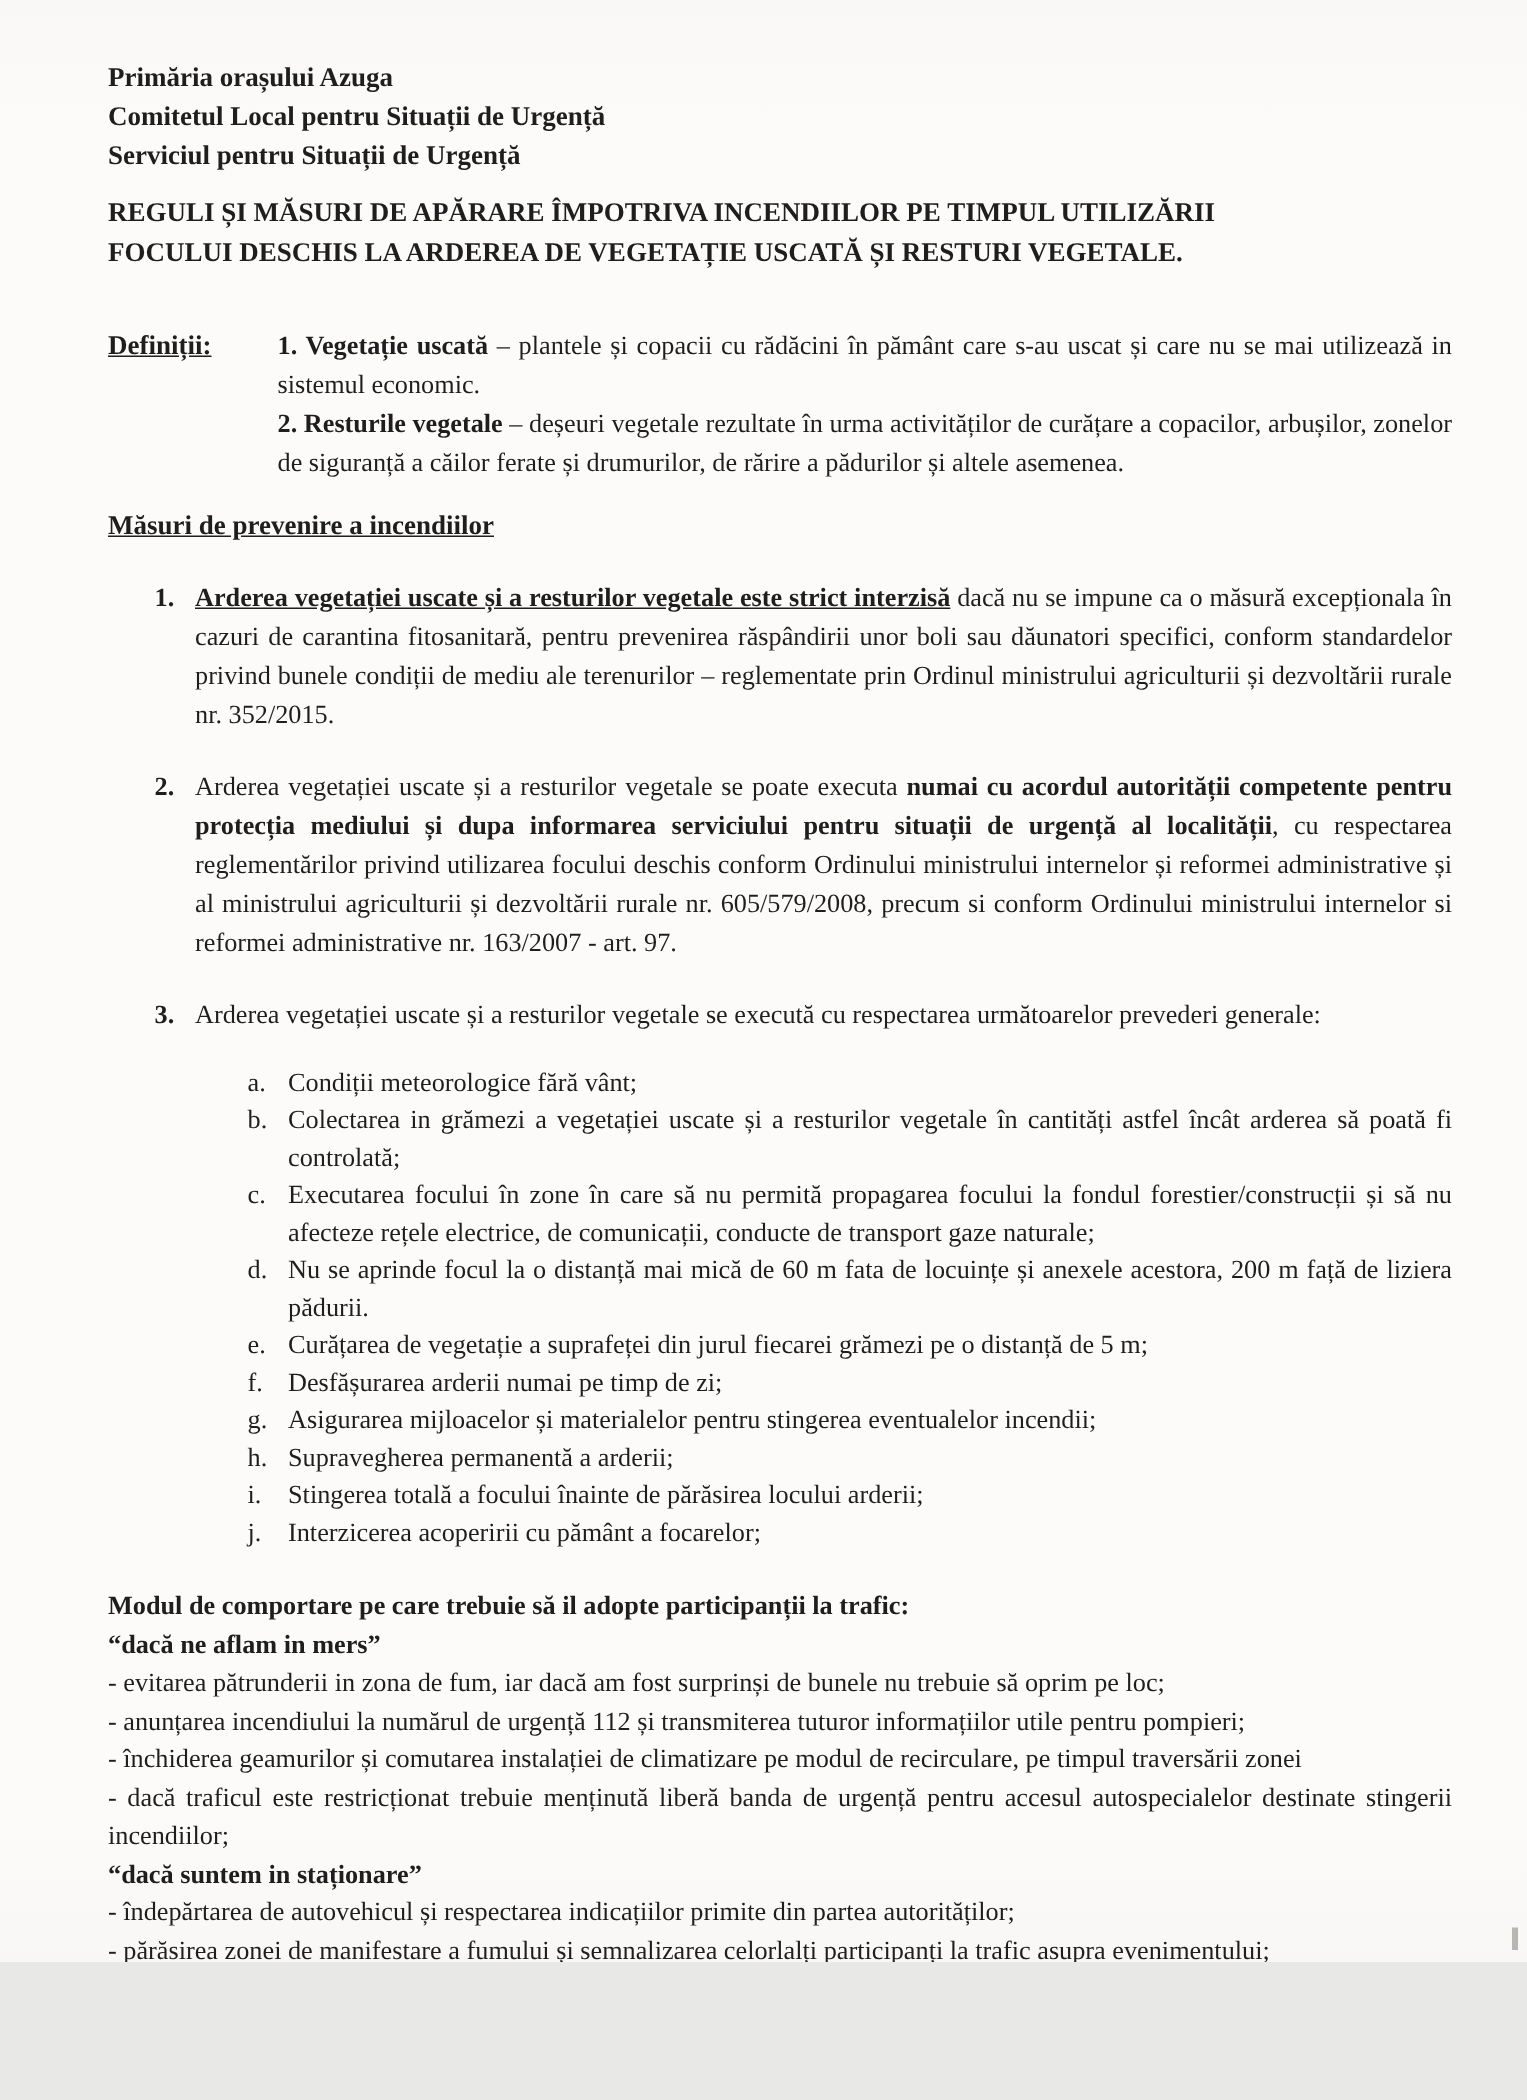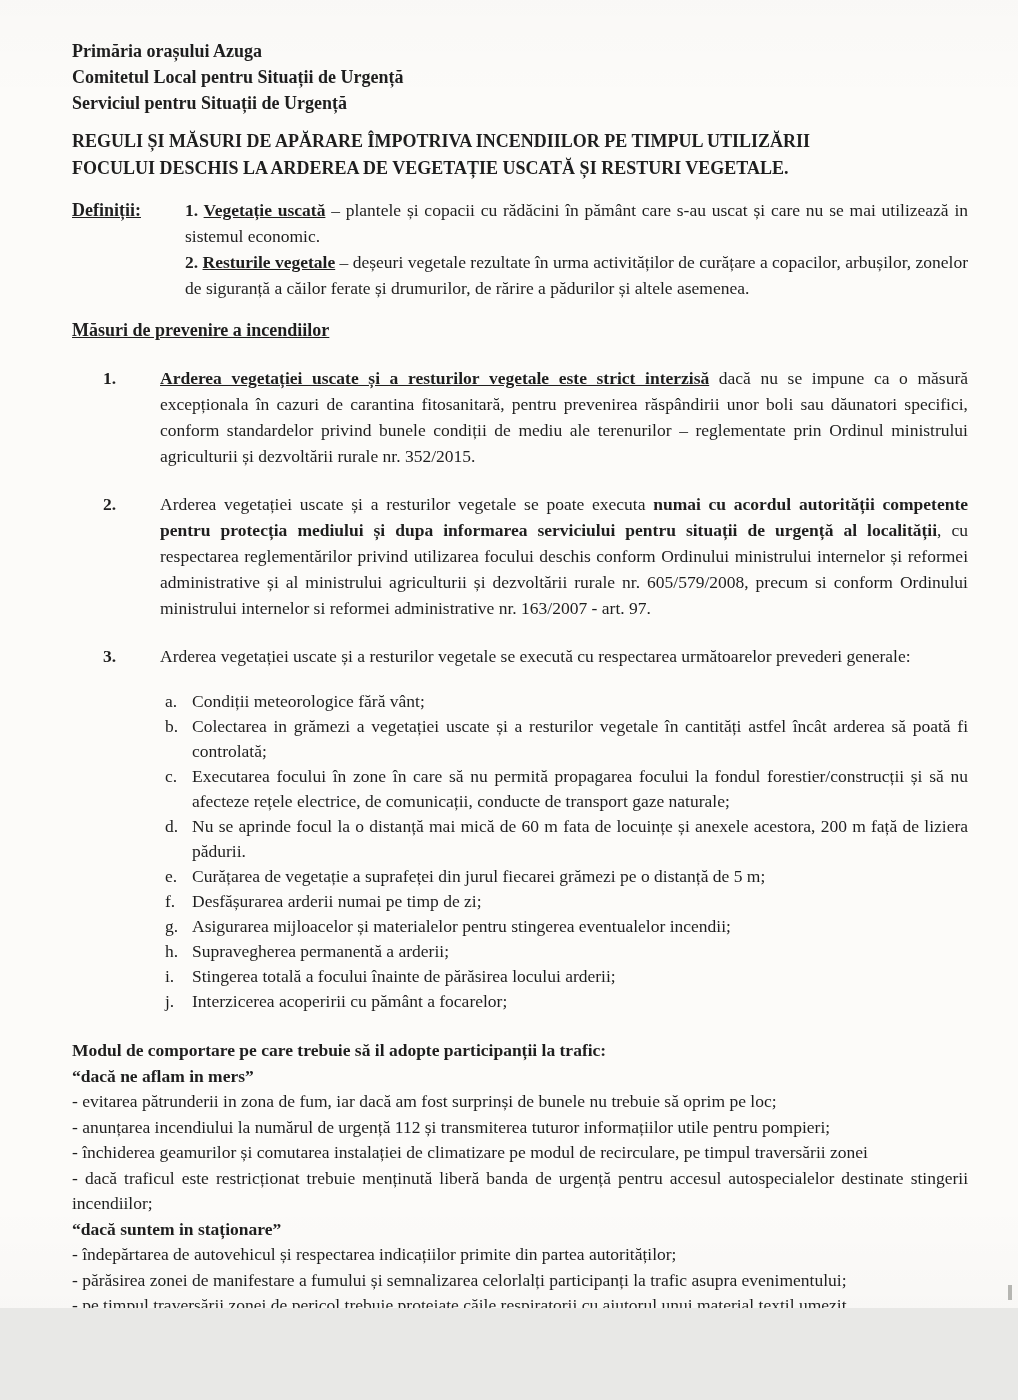--- a/index.html
+++ b/index.html
@@ -22,42 +22,42 @@
   .title {
     margin-top: 12px;
     text-align: left;
     font-weight: bold;
     font-size: 18px;
     line-height: 27px;
   }
   .title span { display: block; }
   .body-text { font-size: 17.5px; line-height: 26px; }
 
-  .def-row { display: flex; margin-top: 15px; }
+  .def-row { display: flex; margin-top: 35px; }
   .def-label {
     width: 113px; flex: 0 0 113px;
     font-weight: bold; font-size: 18px;
     text-decoration: underline;
   }
   .def-content { flex: 1; text-align: justify; }
-  .def-term { font-weight: bold; text-decoration: underline; }
+  .def-term { font-weight: bold; }
 
   .section-heading {
     margin-top: 16px;
     font-weight: bold; font-size: 18px; line-height: 26px;
     text-decoration: underline;
   }
 
   .num-item { display: flex; margin-top: 22px; }
   .num-col {
     flex: 0 0 58px; width: 58px;
     box-sizing: border-box; padding-left: 31px;
     font-weight: bold;
   }
-  .num-body { flex: 1; text-align: justify; margin-left: 30px; }
+  .num-body { flex: 1; text-align: justify; }
   .lead-underline { font-weight: bold; text-decoration: underline; }
   .bold-inline { font-weight: bold; }
 
   .sub-list { margin-top: 20px; font-size: 17.5px; line-height: 25px; }
   .sub-item { display: flex; padding-left: 93px; }
   .letter-col { flex: 0 0 27px; width: 27px; }
   .sub-body { flex: 1; text-align: justify; }
 
   .traffic { margin-top: 24px; font-size: 17.5px; line-height: 25.5px; }
   .traffic-heading, .traffic-sub { font-weight: bold; }

